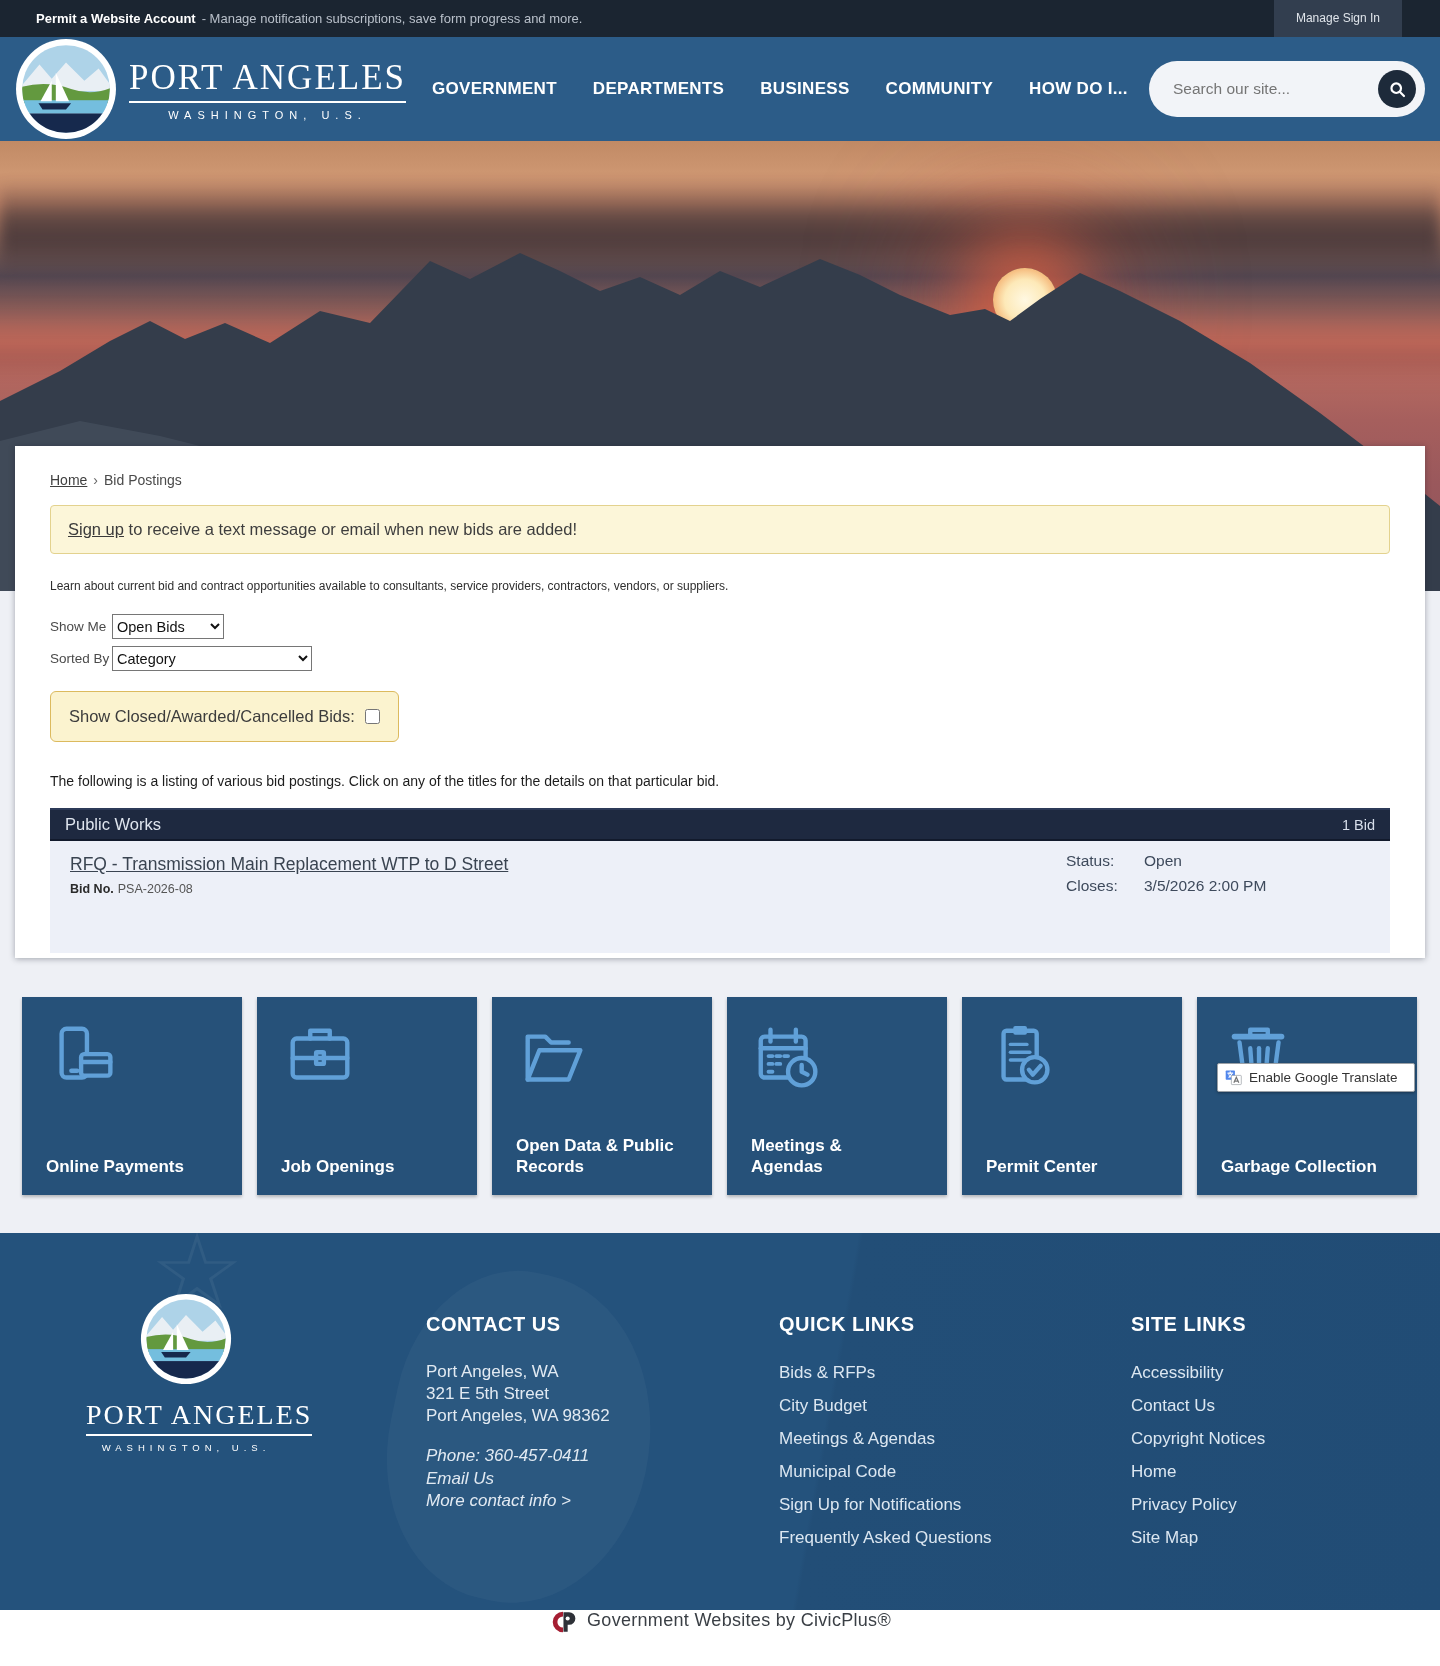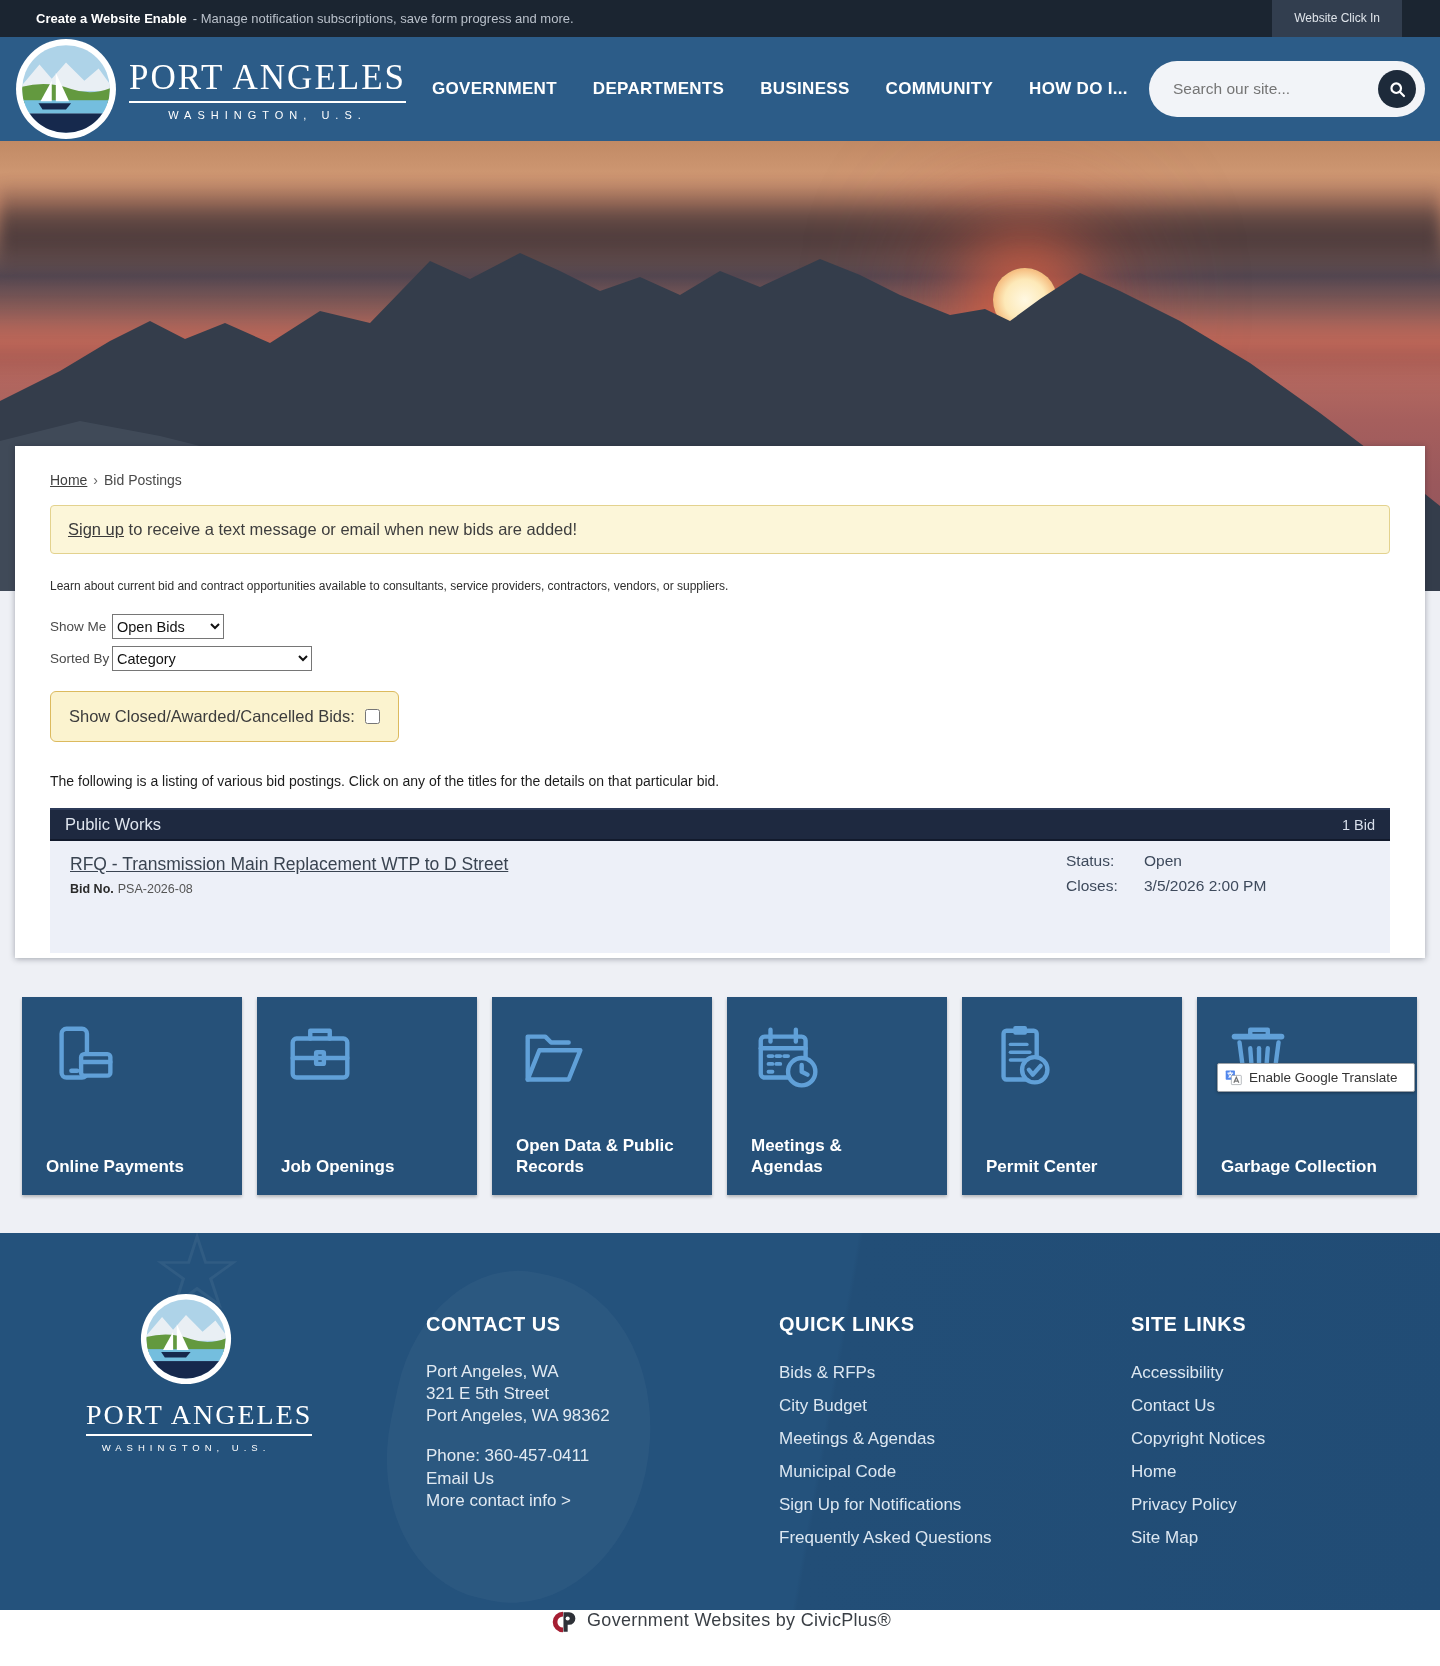--- a/index.html
+++ b/index.html
@@ -152,38 +152,38 @@
   }
   .f-logo { position: absolute; left: 86px; top: 60px; width: 200px; text-align: center; }
   .f-wordmark {
     font-family: "Liberation Serif", serif; font-size: 28px; color: #fff; letter-spacing: 2px;
     border-bottom: 2px solid #fff; padding-bottom: 3px; display: inline-block; margin-top: 10px; white-space: nowrap;
   }
   .f-tagline { font-size: 9.5px; letter-spacing: 5px; margin-top: 6px; color: #fff; white-space: nowrap; }
   .f-col h3 { font-size: 20px; font-weight: bold; letter-spacing: .5px; color: #fff; margin-bottom: 27px; }
   .f-contact { position: absolute; left: 426px; top: 80px; }
   .f-contact .addr-line { font-size: 17px; color: #e2eaf2; margin-bottom: 6px; line-height: 1.0; height: 16px; }
-  .f-contact .phone-group { margin-top: 24px; }
+  .f-contact .phone-group { margin-top: 24px; font-style: italic; }
   .f-contact .c-link { display: block; font-size: 17px; color: #e2eaf2; margin-bottom: 6px; height: 16px; cursor: pointer; }
   .f-quick { position: absolute; left: 779px; top: 80px; }
   .f-site  { position: absolute; left: 1131px; top: 80px; }
   .f-link { display: block; font-size: 17px; color: #dce7f1; margin-bottom: 13px; cursor: pointer; white-space: nowrap; }
 
   .civic-bar {
     height: 66px; background: #ffffff; display: flex; align-items: flex-start; justify-content: center; gap: 10px;
   }
   .civic-text { font-size: 18px; color: #3a3f45; letter-spacing: .3px; }
 </style>
 </head>
 <body>
 
 <div class="topbar">
-  <span class="acct">Create a Website Enable</span>
+  <span class="acct">Permit a Website Account</span>
   <span>- Manage notification subscriptions, save form progress and more.</span>
-  <div class="signin-btn">Website Click In</div>
+  <div class="signin-btn">Manage Sign In</div>
 </div>
 
 <div class="navbar">
   <div class="brand">
     <svg width="102" height="102" viewBox="0 0 100 100">
       <g id="pa-emblem-g">
         <circle cx="50" cy="50" r="49" fill="#ffffff"></circle>
         <clipPath id="embc">
             <circle cx="50" cy="50" r="43"></circle>
           </clipPath>

